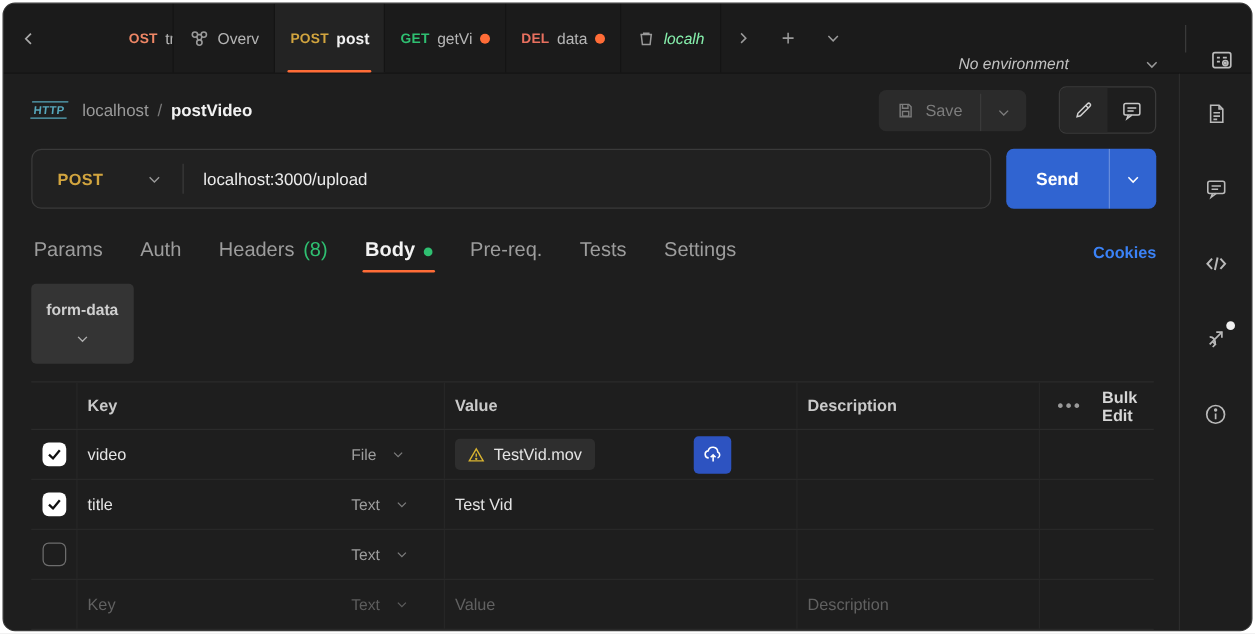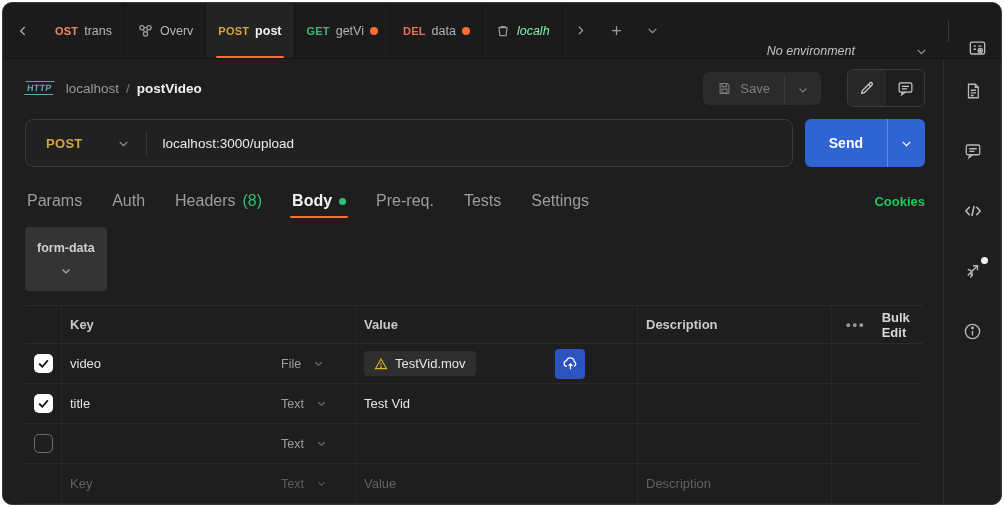--- a/index.html
+++ b/index.html
@@ -8,21 +8,21 @@
             border:1px solid #3a3a3a; display:flex; flex-direction:column; }
 
   
   .tabbar { height:56px; background:#1b1b1b; display:flex; align-items:stretch; flex-shrink:0;
             border-bottom:1px solid #151515; }
   .tb-back { width:40px; display:flex; align-items:center; justify-content:center; color:#a8a8a8; cursor:pointer; }
   .tab { display:flex; align-items:center; gap:6px; padding:0 12px; font-size:12.5px; color:#b5b5b5;
          border-right:1px solid #141414; position:relative; white-space:nowrap; cursor:pointer; }
   .tab:first-of-type { border-left:1px solid #141414; }
   .tab .method { font-weight:bold; font-size:11px; letter-spacing:.2px; }
-  .m-orange { color:#ef8766; } .m-yellow { color:#d2a53f; } .m-green { color:#2fbf71; } .m-red { color:#e8705f; }
+  .m-orange { color:#ef8766;margin-left:48px; } .m-yellow { color:#d2a53f; } .m-green { color:#2fbf71; } .m-red { color:#e8705f; }
   .tab.active { background:#232323; color:#f0f0f0; }
   .tab.active::after { content:""; position:absolute; left:10px; right:10px; bottom:0; height:2px; background:#ff6c37; border-radius:1px; }
   .tab.clip { max-width:96px; overflow:hidden; }
   .dot { width:8px; height:8px; border-radius:50%; background:#ff6c37; flex-shrink:0; }
   .tab .italic { font-style:italic; color:#86efac; }
   .tb-btn { width:36px; display:flex; align-items:center; justify-content:center; color:#9a9a9a; cursor:pointer; }
   .env { flex:1; display:flex; align-items:flex-end; justify-content:flex-end;font-style:italic; }
   .env-select { display:flex; align-items:center; gap:60px; padding:0 16px; color:#c2c2c2; font-size:12.5px; cursor:pointer; }
   .v-div { width:1px; height:22px; background:#3a3a3a; margin:auto 4px; }
   .quicklook { width:48px; display:flex; align-items:center; justify-content:center; color:#bdbdbd; cursor:pointer; }
@@ -60,21 +60,21 @@
   .send-chev { display:flex; align-items:center; padding:0 12px; border-left:1px solid rgba(255,255,255,.25); color:#fff; }
 
   
   .subtabs { display:flex; align-items:center; padding:0 18px 0 22px; height:44px; }
   .stab { position:relative; color:#9d9d9d; font-size:16px; padding:0 2px; margin-right:26px; height:100%;
           display:flex; align-items:center; gap:7px; cursor:pointer; }
   .stab .count { color:#2fbf71; }
   .stab.active { color:#f2f2f2; font-weight:bold; }
   .stab.active::after { content:""; position:absolute; left:0; right:0; bottom:5px; height:2px; background:#ff6c37; border-radius:1px; }
   .gdot { width:7px; height:7px; border-radius:50%; background:#2fbf71; }
-  .cookies { margin-left:auto; color:#22c55e; font-size:13px; font-weight:bold; cursor:pointer; }
+  .cookies { margin-left:auto; color:#3b82f6; font-size:13px; font-weight:bold; cursor:pointer; }
 
   
   .fd-row { padding:4px 0 10px 22px; }
   .fd-btn { display:inline-flex; align-items:center; gap:10px; background:#343434; border-radius:4px;
             color:#cfcfcf; font-size:12.5px; font-weight:bold; padding:14px 12px; cursor:pointer;flex-direction:column; }
 
   
   .table { margin:4px 20px 0 22px; border-top:1px solid #2b2b2b; font-size:13px; }
   .thead { display:grid; grid-template-columns:36px 294px 282px 194px 1fr; align-items:center; height:38px;
            border-bottom:1px solid #2b2b2b; color:#c9c9c9; font-weight:bold; }

